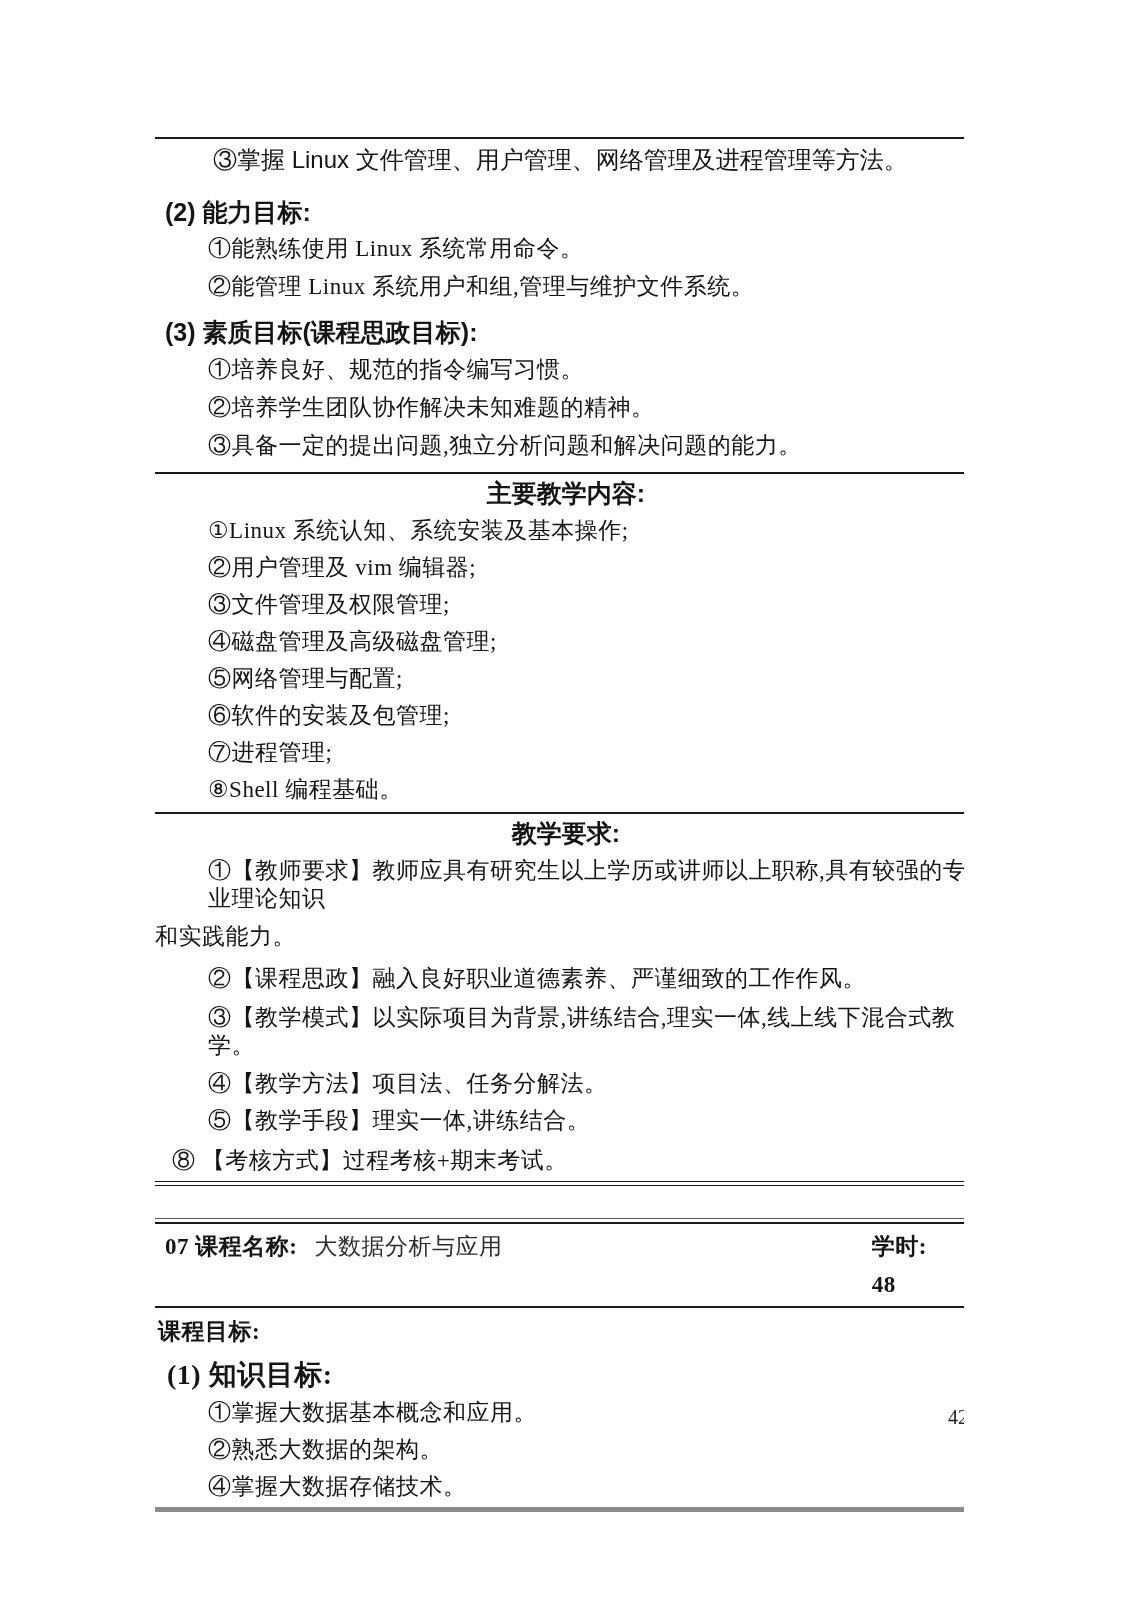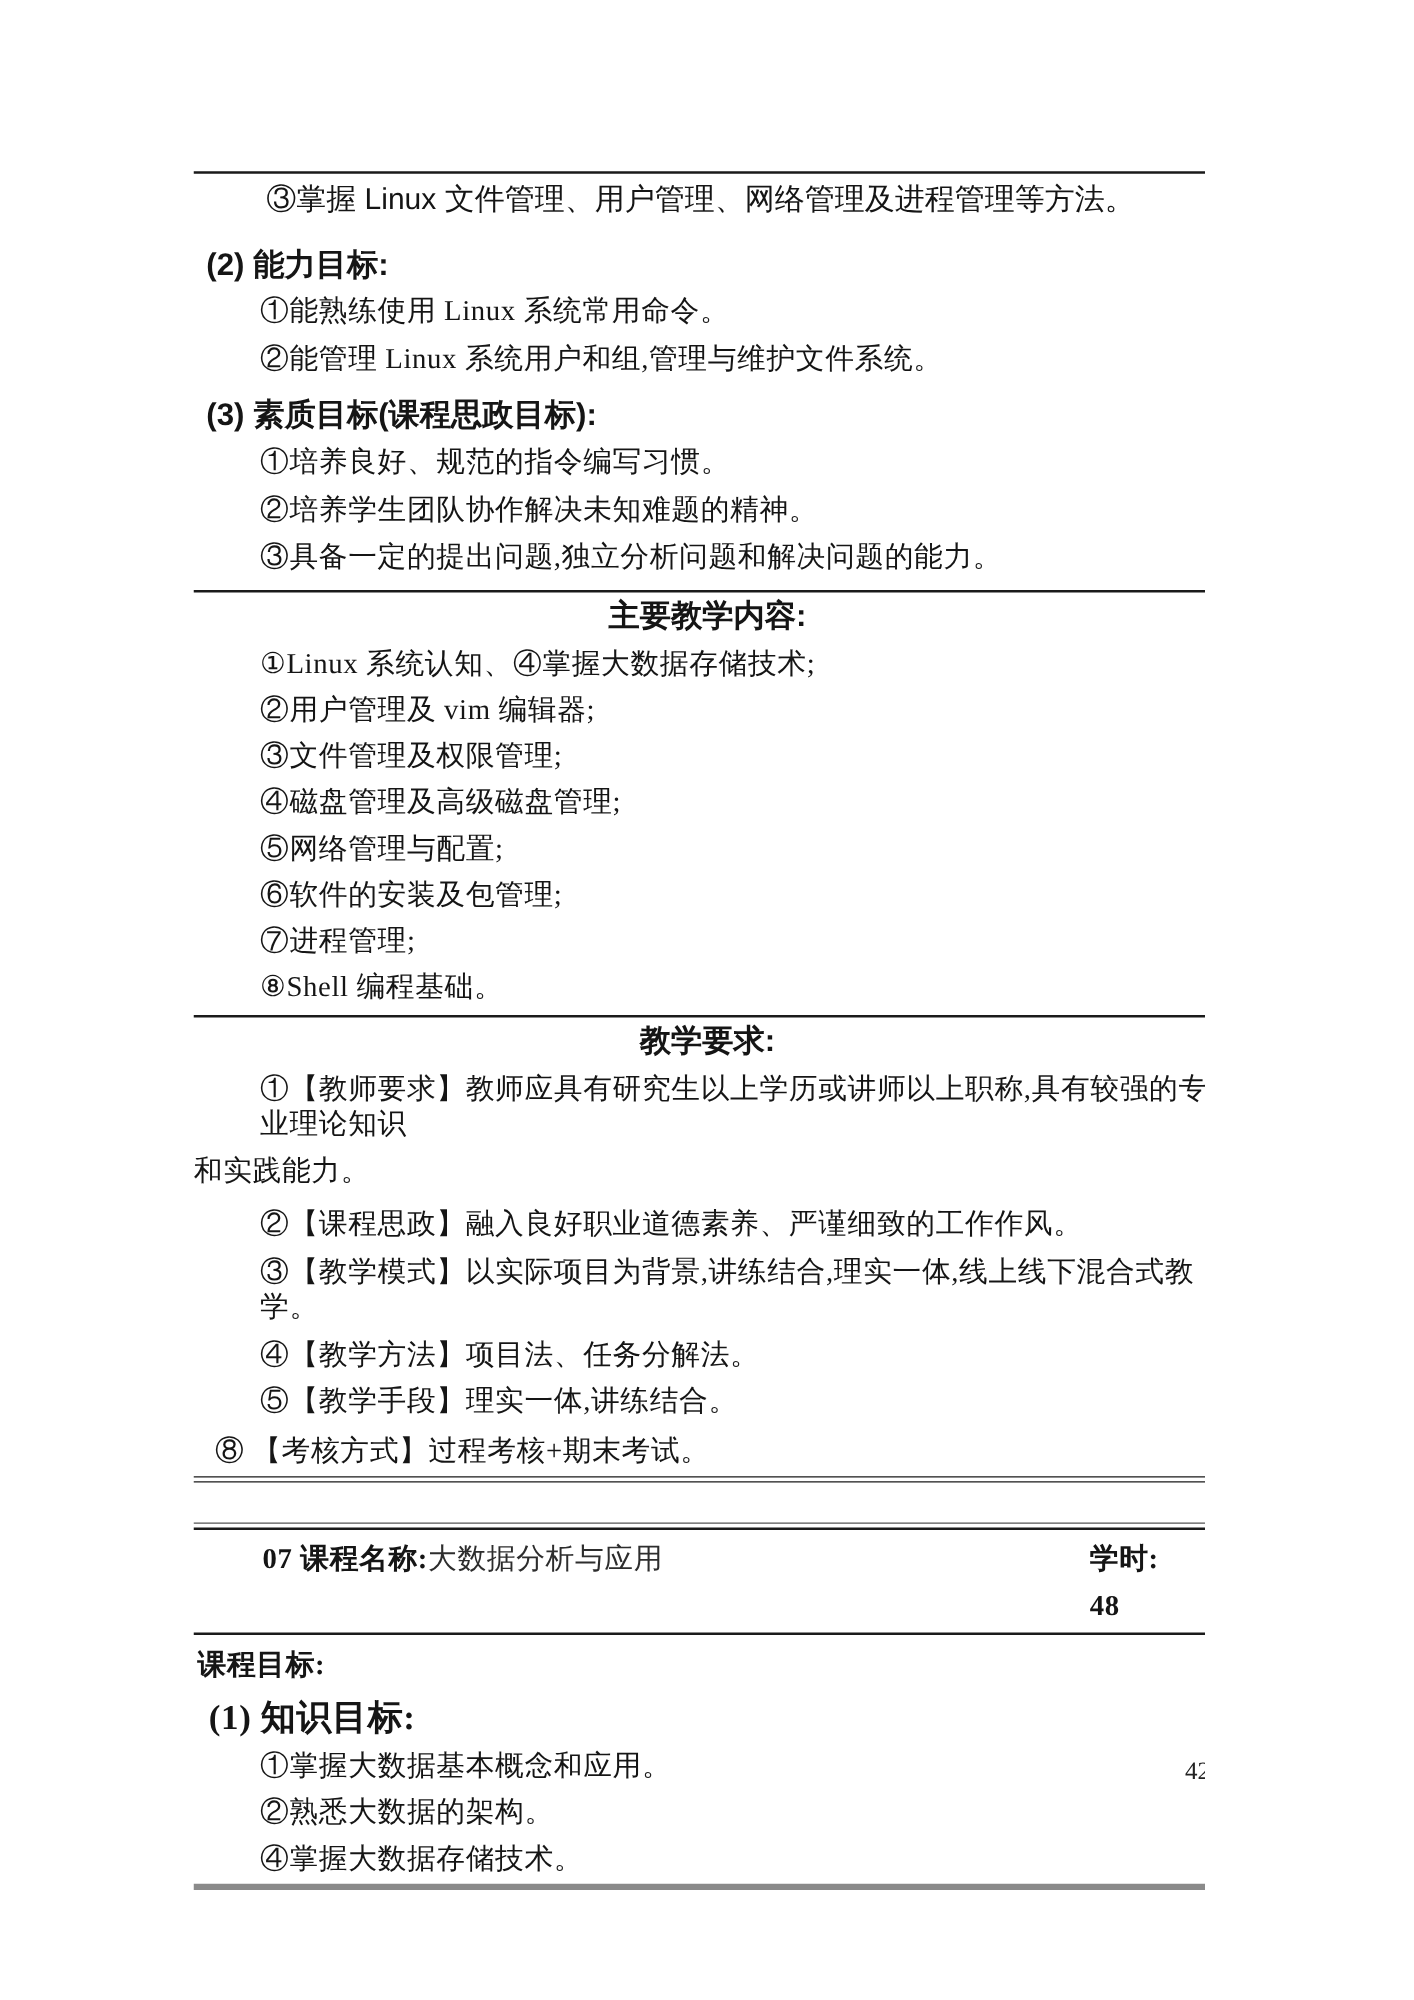--- a/index.html
+++ b/index.html
@@ -65,21 +65,21 @@
   .tbl-header {
     display: flex;
     justify-content: space-between;
     align-items: baseline;
     padding: 9px 50px 7px 10px;
     font-family: "Liberation Serif", serif;
     font-size: 23px;
     line-height: 28px;
     letter-spacing: 0.5px;
   }
-  .tbl-header .left { display: flex; gap: 0; align-items: flex-start; margin-left: 45px; }
+  .tbl-header .left { display: flex; gap: 17px; align-items: flex-start; }
   .course-name { color: #2d2d2d; }
   .hours { display: flex; gap: 10px; align-items: baseline; flex-direction: column; }
 
   .obj-heading {
     font-family: "Liberation Serif", serif;
     font-weight: 700;
     font-size: 23px;
     line-height: 28px;
     margin: 10px 0 0 3px;
     letter-spacing: 0.5px;
@@ -115,21 +115,21 @@
     <p class="body-item mt8">①能熟练使用 Linux 系统常用命令。</p>
     <p class="body-item mt10">②能管理 Linux 系统用户和组,管理与维护文件系统。</p>
 
     <h3 class="h-sans h-sub mt16">(3) 素质目标(课程思政目标):</h3>
     <p class="body-item mt9">①培养良好、规范的指令编写习惯。</p>
     <p class="body-item mt10">②培养学生团队协作解决未知难题的精神。</p>
     <p class="body-item mt10">③具备一定的提出问题,独立分析问题和解决问题的能力。</p>
 
     <hr class="rule mt12">
     <h3 class="h-sans mt4">主要教学内容:</h3>
-    <p class="body-item mt9">①Linux 系统认知、④掌握大数据存储技术;</p>
+    <p class="body-item mt9">①Linux 系统认知、系统安装及基本操作;</p>
     <p class="body-item mt9">②用户管理及 vim 编辑器;</p>
     <p class="body-item mt9">③文件管理及权限管理;</p>
     <p class="body-item mt9">④磁盘管理及高级磁盘管理;</p>
     <p class="body-item mt9">⑤网络管理与配置;</p>
     <p class="body-item mt9">⑥软件的安装及包管理;</p>
     <p class="body-item mt9">⑦进程管理;</p>
     <p class="body-item mt9">⑧Shell 编程基础。</p>
 
     <hr class="rule mt8">
     <h3 class="h-sans mt4">教学要求:</h3>

